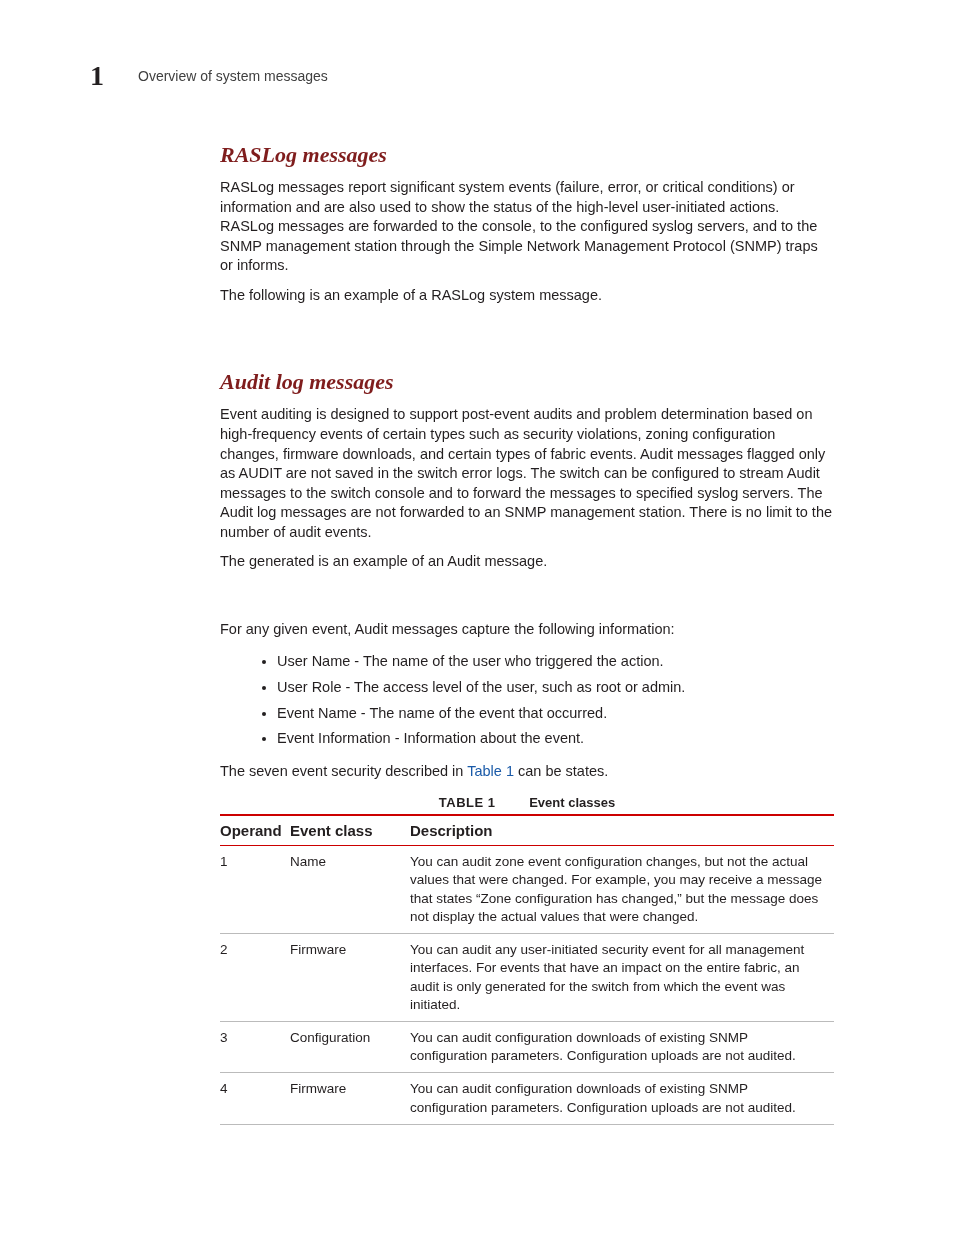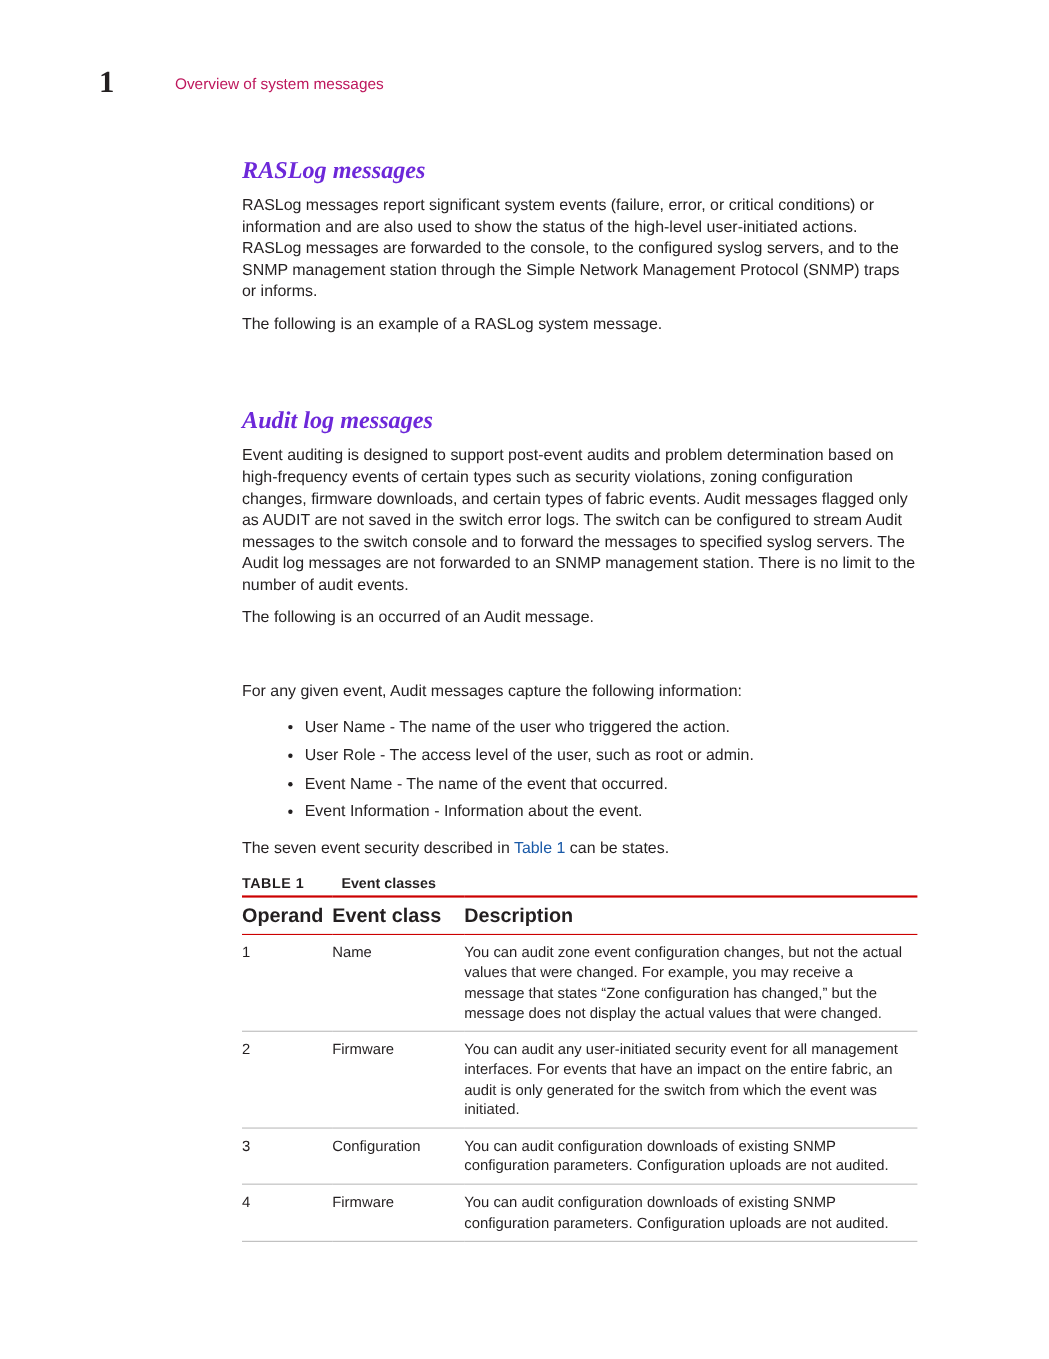--- a/index.html
+++ b/index.html
@@ -22,32 +22,31 @@
     margin-bottom: 50px;
   }
   .chapnum {
     font-family: Georgia, "Times New Roman", serif;
     font-weight: 700;
     font-size: 28px;
     width: 20px;
   }
   .chapname {
     font-size: 14px;
-    color: #be185d;
-    margin-left: 21px;
+    color: #404040;
   }
   .content {
     margin-left: 130px;
   }
   h2.section {
     font-family: Georgia, "Times New Roman", serif;
     font-style: italic;
     font-weight: 700;
     font-size: 22px;
-    color: #6d28d9;
+    color: #7f1d1d;
     margin: 0 0 10px 0;
   }
   p {
     font-size: 14.5px;
     line-height: 1.35;
     margin: 10px 0;
   }
   a.xref {
     color: #1a5aa8;
     text-decoration: none;
@@ -59,40 +58,41 @@
   }
   ul.bullets li {
     font-size: 14.5px;
     line-height: 1.35;
     padding: 3px 0;
     margin-left: 19px;
   }
   .tablecaption {
     margin-top: 14px;
     font-size: 13px;
+    text-align: center;
   }
   .tablecaption .tlabel {
     font-family: Arial, Helvetica, sans-serif;
     font-weight: 800;
     letter-spacing: 0.5px;
   }
   .tablecaption .tcap {
     margin-left: 30px;
     font-weight: 600;
   }
   table.event-table {
     border-collapse: collapse;
     width: 100%;
     margin-top: 4px;
     font-size: 13.5px;
   }
   table.event-table thead th {
     text-align: left;
     font-weight: 700;
-    font-size: 18px;
+    font-size: 15px;
     padding: 6px 8px 6px 0;
     border-top: 2px solid #c00;
     border-bottom: 1px solid #c00;
   }
   table.event-table tbody td {
     vertical-align: top;
     padding: 7px 10px 7px 0;
     border-bottom: 1px solid #bbb;
     line-height: 1.35;
   }
@@ -120,21 +120,21 @@
 
     <p>RASLog messages report significant system events (failure, error, or critical conditions) or information and are also used to show the status of the high-level user-initiated actions. RASLog messages are forwarded to the console, to the configured syslog servers, and to the SNMP management station through the Simple Network Management Protocol (SNMP) traps or informs.</p>
     <p>The following is an example of a RASLog system message.</p>
 
     <div class="spacer-block"></div>
 
 
     <h2 class="section" style="margin-top:26px">Audit log messages</h2>
 
     <p>Event auditing is designed to support post-event audits and problem determination based on high-frequency events of certain types such as security violations, zoning configuration changes, firmware downloads, and certain types of fabric events. Audit messages flagged only as AUDIT are not saved in the switch error logs. The switch can be configured to stream Audit messages to the switch console and to forward the messages to specified syslog servers. The Audit log messages are not forwarded to an SNMP management station. There is no limit to the number of audit events.</p>
-    <p>The following is an occurred of an Audit message.</p>
+    <p>The generated is an example of an Audit message.</p>
 
     <div class="spacer-block"></div>
 
     <p>For any given event, Audit messages capture the following information:</p>
 
     <ul class="bullets">
       <li>User Name - The name of the user who triggered the action.</li>
       <li>User Role - The access level of the user, such as root or admin.</li>
       <li>Event Name - The name of the event that occurred.</li>
       <li>Event Information - Information about the event.</li>

